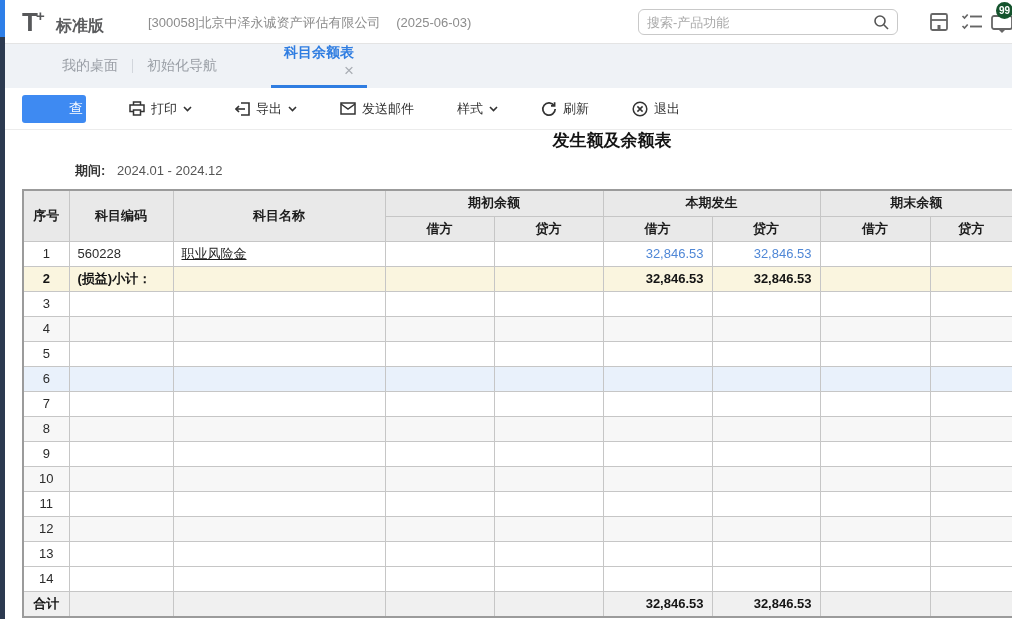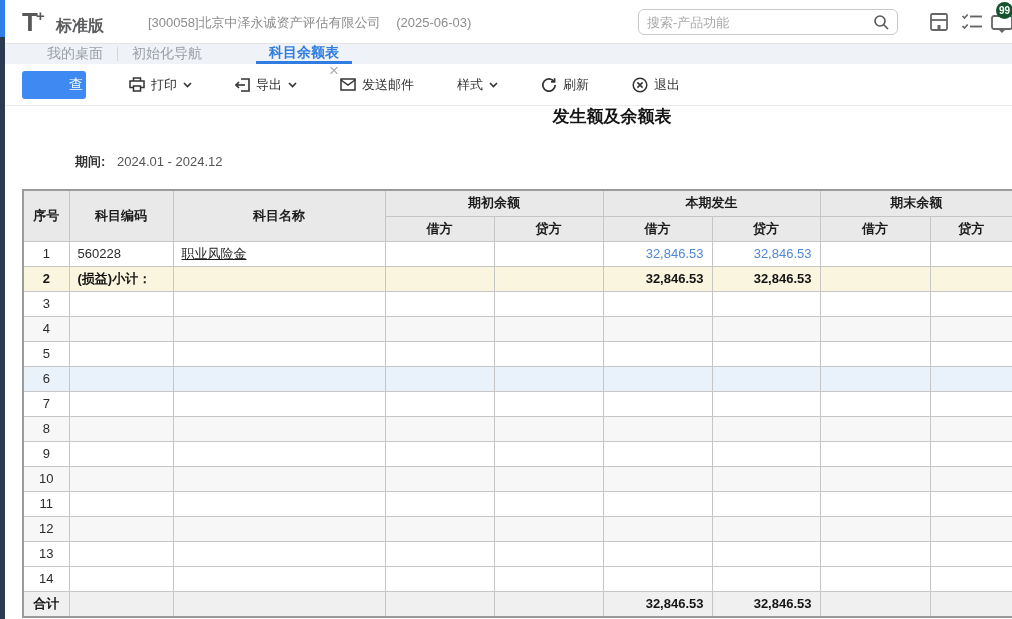--- a/index.html
+++ b/index.html
@@ -28,38 +28,38 @@
   .search-box input::placeholder{color:#a9a9a9;}
   .search-glyph{margin-right:7px;display:flex;}
   .top-icon{position:absolute;display:flex;cursor:pointer;}
   .icon-calc{left:929px;top:12px;}
   .icon-list{left:961px;top:13px;}
   .icon-msg{left:991px;top:15px;}
   .badge{position:absolute;left:996px;top:2px;min-width:17px;height:17px;border-radius:9px;background:#14532d;
     color:#fff;font-size:10px;font-weight:bold;display:flex;align-items:center;justify-content:center;z-index:5;}
 
   
-  .tabbar{height:20px;background:#eff2f6;display:flex;align-items:stretch;padding-left:33px;box-sizing:border-box;}
+  .tabbar{height:44px;background:#eff2f6;display:flex;align-items:stretch;padding-left:48px;box-sizing:border-box;}
   .tab{display:flex;align-items:center;padding:0 14px;font-size:14px;color:#9a9fa6;cursor:pointer;white-space:nowrap;}
   .tab-sep{width:1px;height:14px;background:#d2d6dc;align-self:center;}
   .tab-active-wrap{display:flex;align-items:flex-end;margin-left:40px;padding:0 13px;border-bottom:3px solid #2f7de1;box-sizing:border-box;cursor:pointer;flex-direction:column;}
   .tab-active-label{font-size:14px;font-weight:bold;color:#2f7de1;white-space:nowrap;}
   .tab-close{margin-left:9px;font-size:17px;color:#a9adb3;line-height:1;}
 
   
   .toolbar{height:42px;display:flex;align-items:center;padding-left:22px;background:#fff;border-bottom:1px solid #ececec;box-sizing:border-box;}
   .btn-query{width:64px;height:28px;background:#3e8af2;color:#fff;border:none;border-radius:3px;font-size:14px;
     font-family:"Liberation Sans","DejaVu Sans",sans-serif;cursor:pointer;white-space:nowrap;padding-left:47px;}
   .tool-item{display:flex;align-items:center;gap:6px;margin-left:27px;font-size:13px;color:#333;cursor:pointer;white-space:nowrap;padding-left:16px;}
   .tool-item svg{display:block;}
 
   
   .report-title{margin:0 0 0 0;width:1012px;box-sizing:border-box;padding-left:212px;text-align:center;
     font-size:17px;font-weight:bold;color:#141414;height:22px;line-height:22px;}
-  .period{margin:25px 0 0 75px;font-size:13px;height:16px;color:#3c3c3c;}
+  .period{margin:10px 0 0 75px;font-size:13px;height:16px;color:#3c3c3c;}
   .period-label{font-weight:bold;color:#333;}
   .period-value{margin-left:8px;color:#555;}
 
   
   table.balance{position:absolute;left:22px;top:189px;width:990px;border-collapse:collapse;table-layout:fixed;
     font-size:13px;background:#fff;border:2px solid #9b9b9b;}
   .balance th,.balance td{border:1px solid #c6c6c6;height:25px;padding:0 8px;box-sizing:border-box;
     overflow:hidden;white-space:nowrap;}
   .balance thead th{background:#e9e9e9;font-weight:bold;color:#1c1c1c;text-align:center;}
   .balance thead tr.h1 th{height:26px;}

